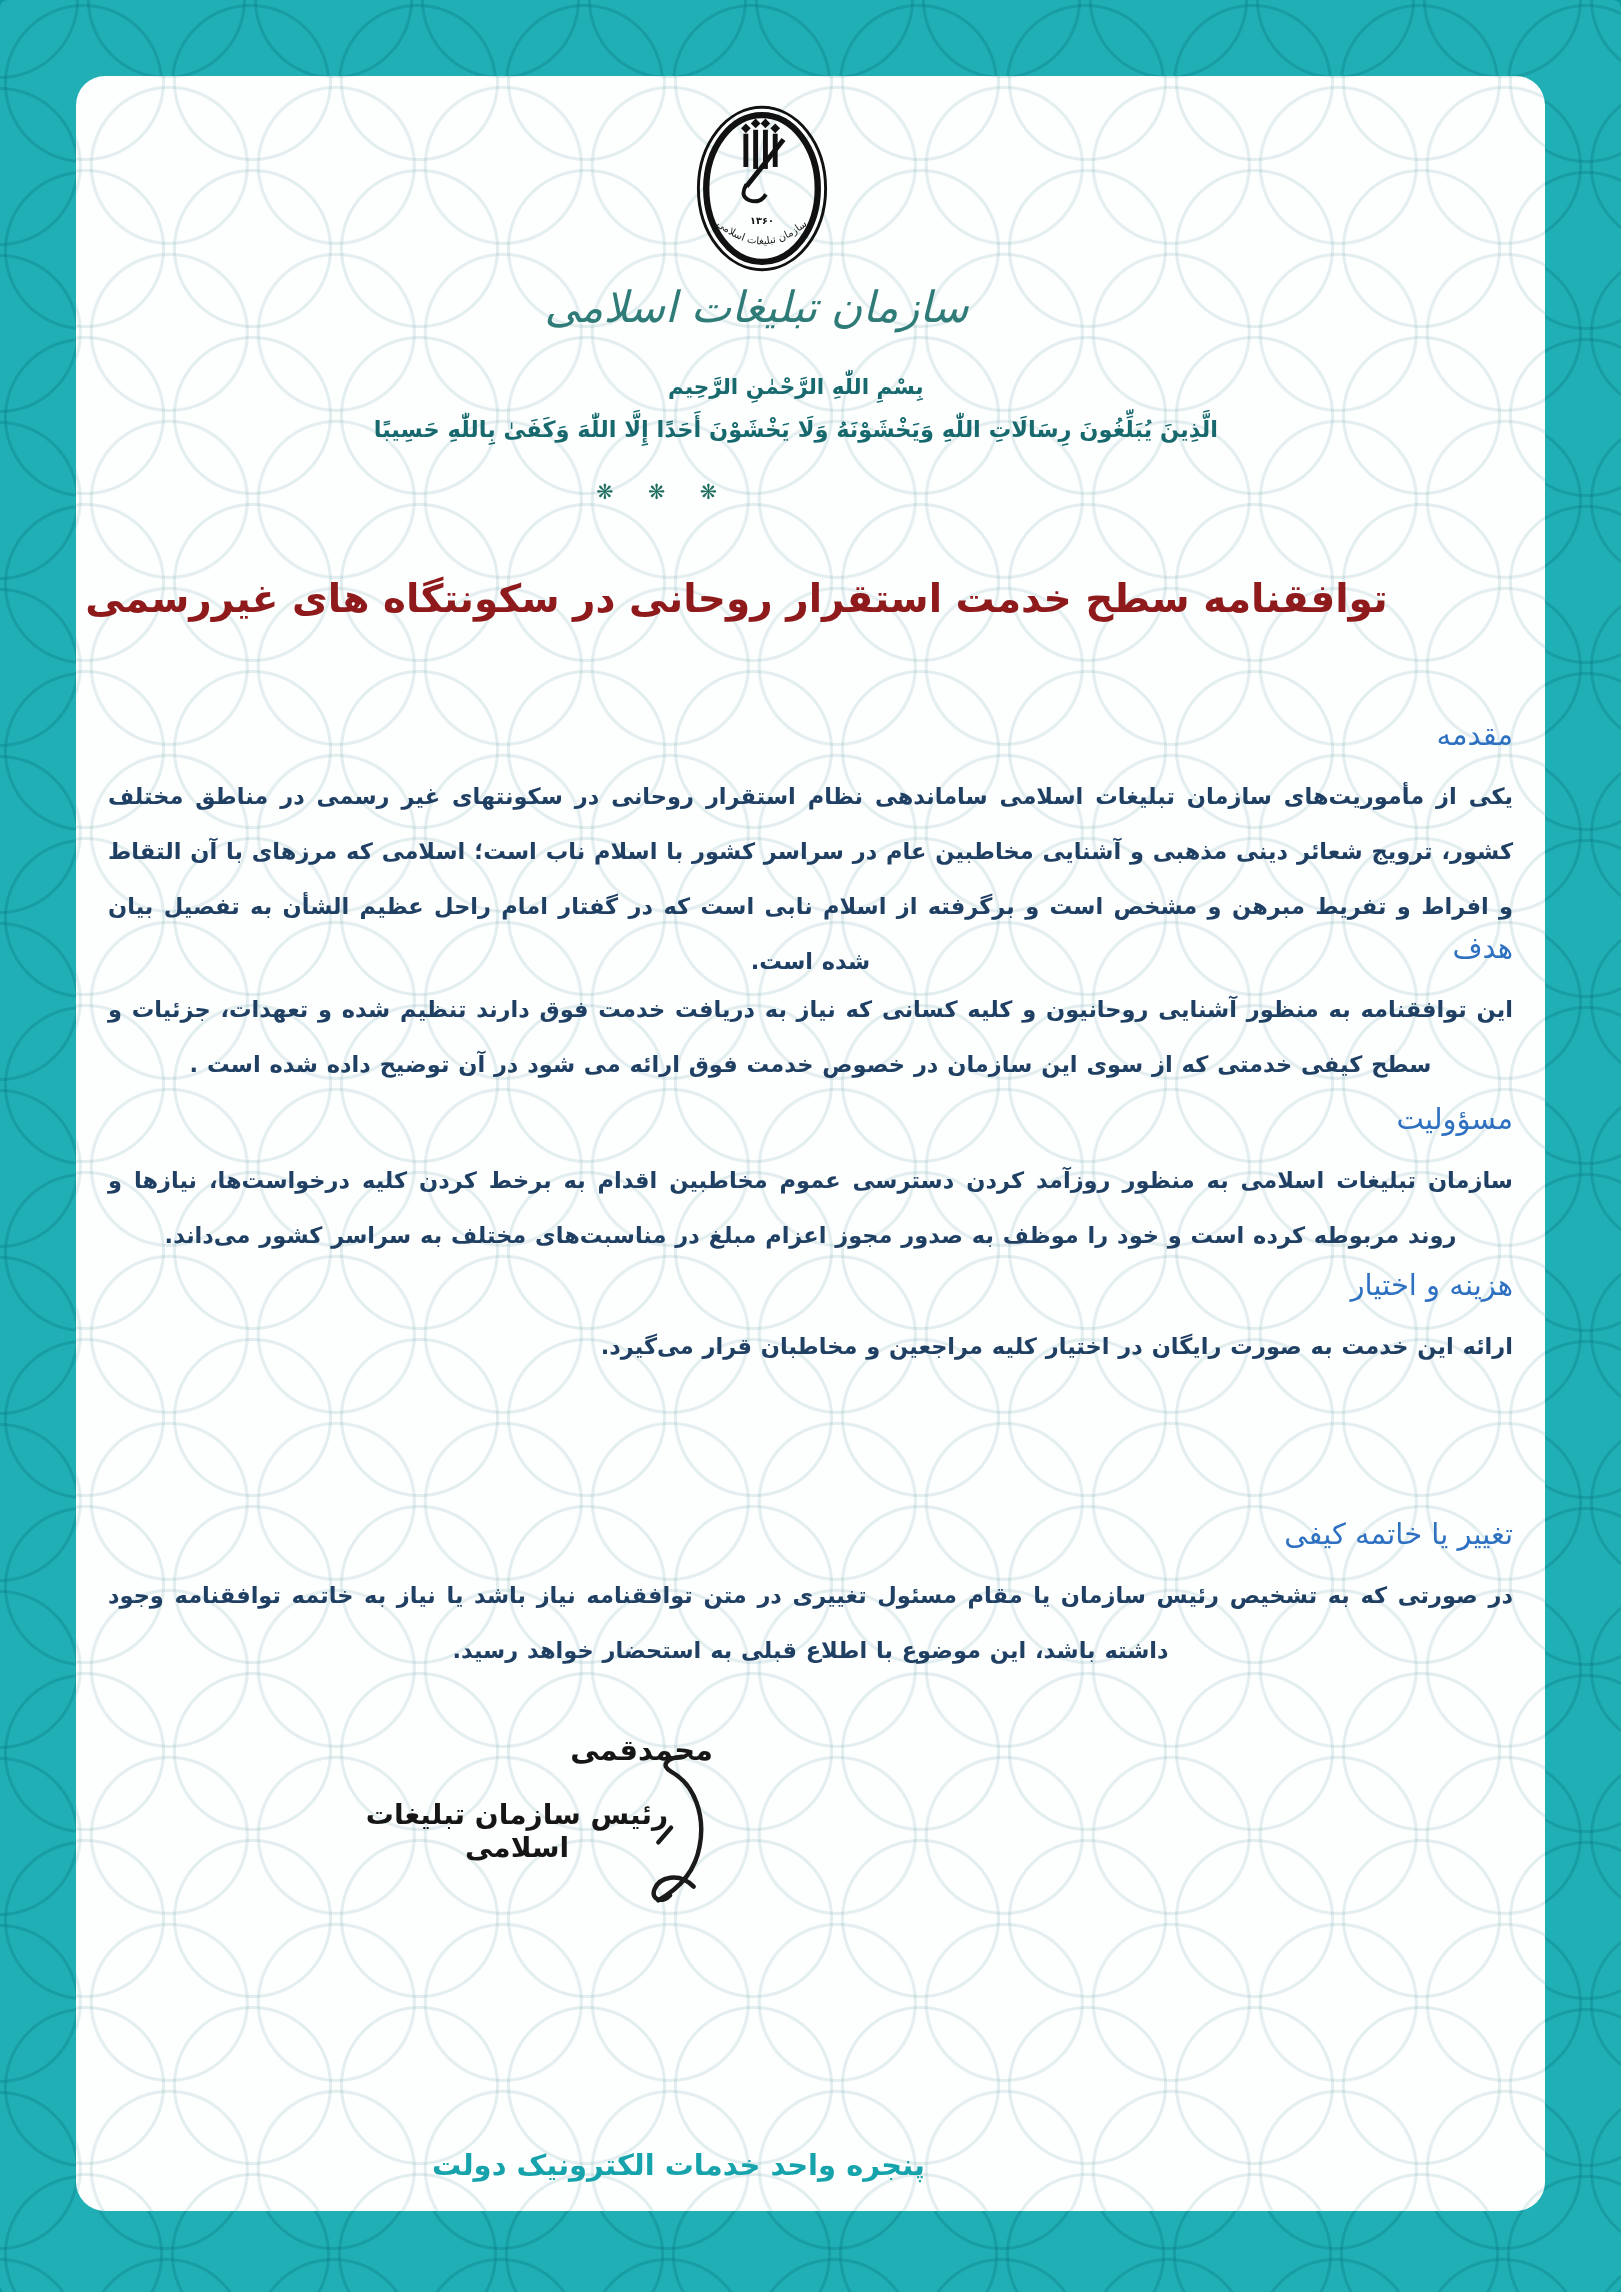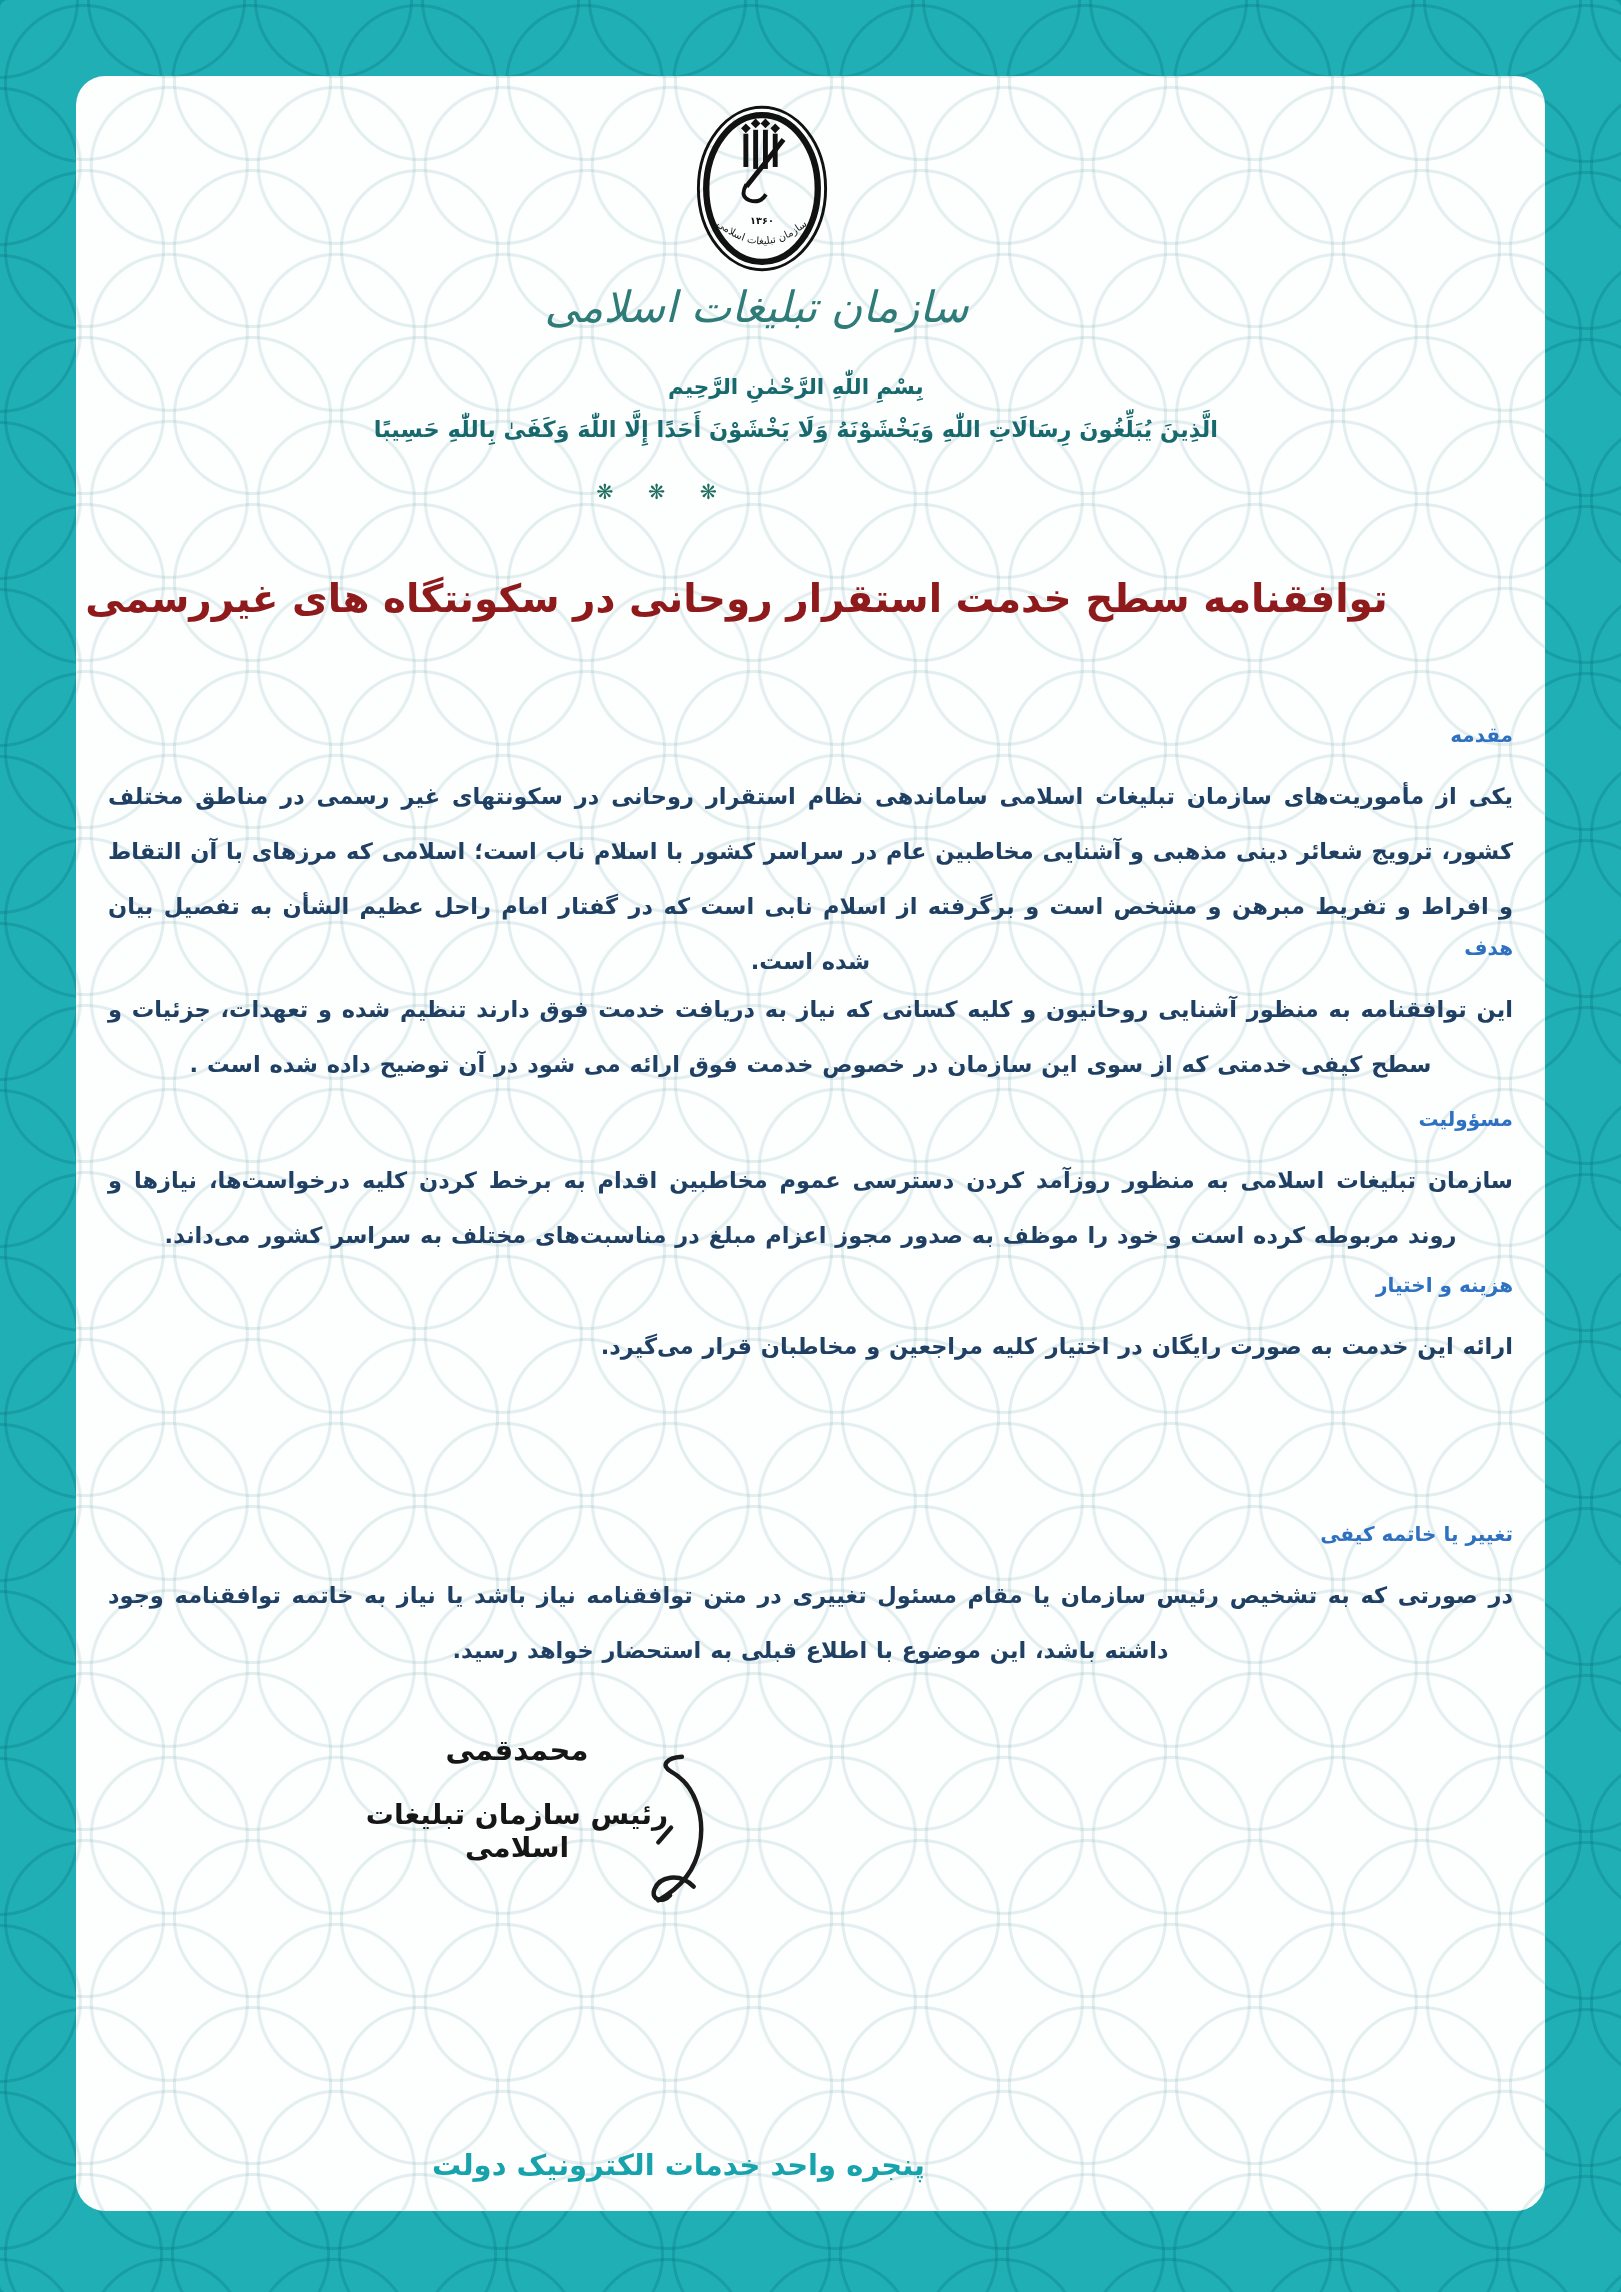--- a/index.html
+++ b/index.html
@@ -65,42 +65,42 @@
   .doc-title {
     position:absolute; top:576px; left:0; right:0;
     transform:translateX(-74px);
     text-align:center;
     font-size:39px; font-weight:700; color:#8e1a1c;
   }
 
   
   .sec { position:absolute; left:108px; right:108px; }
   .sec h2 {
-    font-size:20px; line-height:43px; font-weight:700; color:#2f71c1;
+    font-size:29px; line-height:43px; font-weight:400; color:#2f71c1;
     text-align:right; margin-bottom:11.8px;
   }
   .sec p {
     font-size:22.5px; line-height:55px; font-weight:700; color:#1f3f63;
     text-align:justify; text-align-last:center;
     word-spacing:1px;
   }
   .sec p.single { text-align:left; text-align-last:right; }
   .sec-1 { top:714px; }
   .sec-2 { top:927px; }
   .sec-3 { top:1098px; }
   .sec-4 { top:1264px; }
   .sec-5 { top:1390px; }
   .sec-6 { top:1513px; }
 
   
   .signature {
     position:absolute; top:1733px; left:321px; width:392px;
     text-align:center; color:#161616;
   }
-  .signature .sig-name { font-size:29px; font-weight:700; }
+  .signature .sig-name { font-size:29px; font-weight:700;text-align:right; }
   .signature .sig-role { font-size:28px; font-weight:700; margin-top:31px; }
   .signature svg { position:absolute; top:13.7px; right:-21.6px; }
 
   
   .footer {
     position:absolute; top:2148px; left:0; right:0;
     transform:translateX(-132px);
     text-align:center;
     font-size:29px; font-weight:700; color:#16a3ab;
   }

